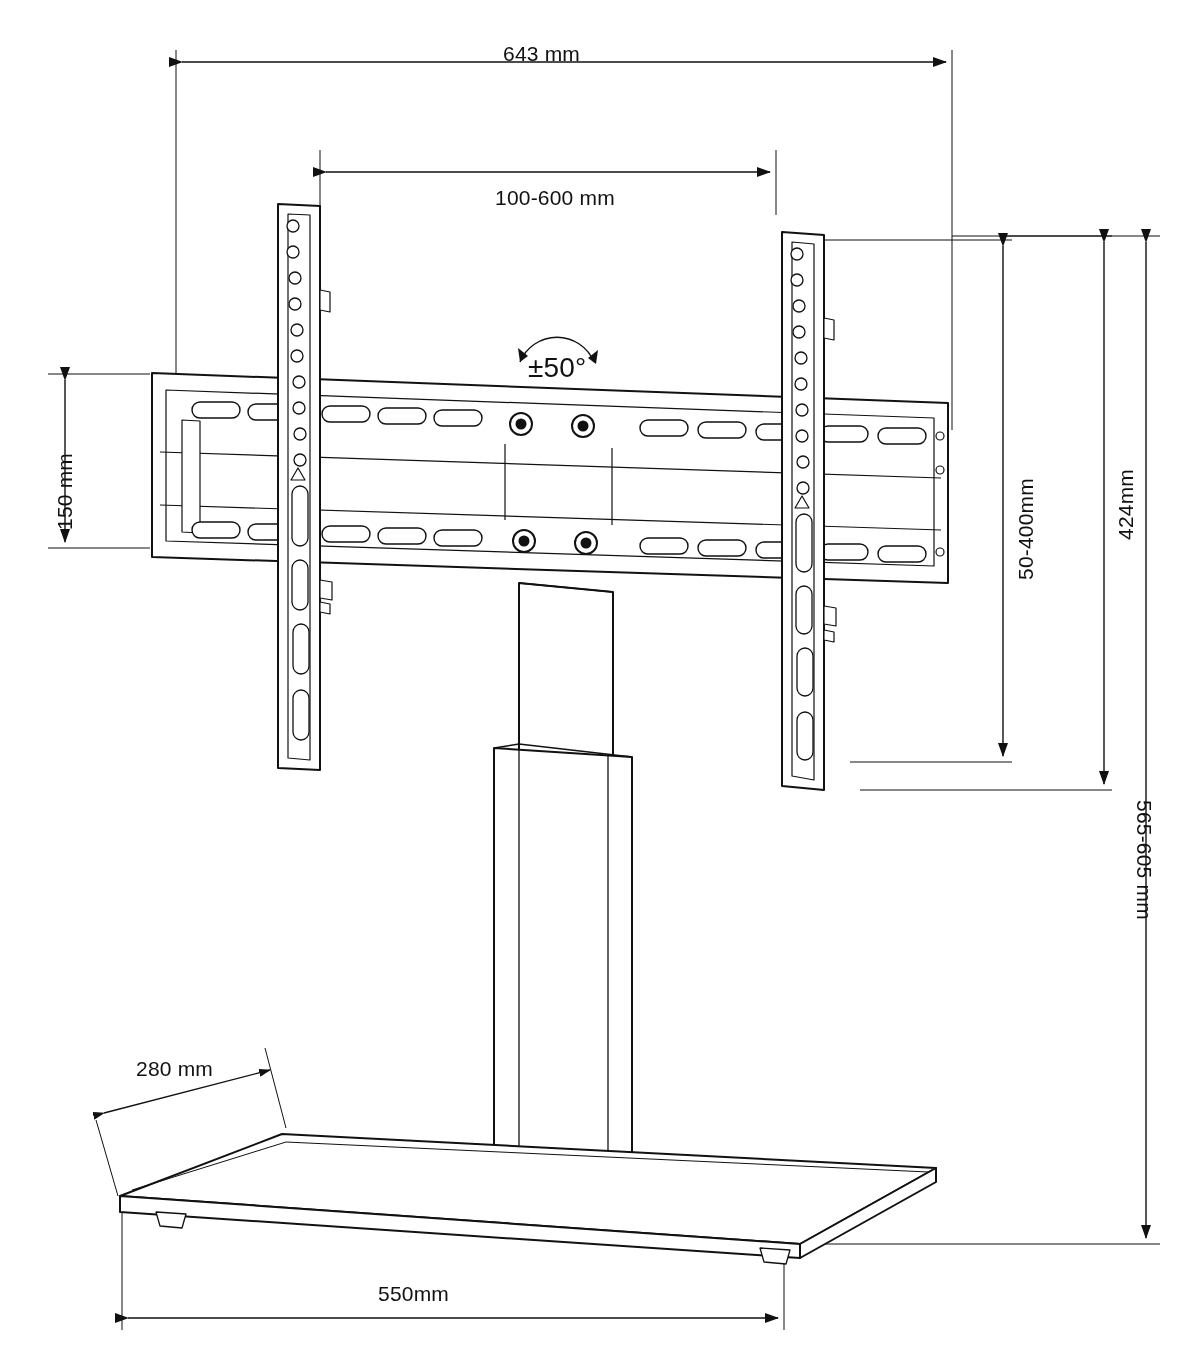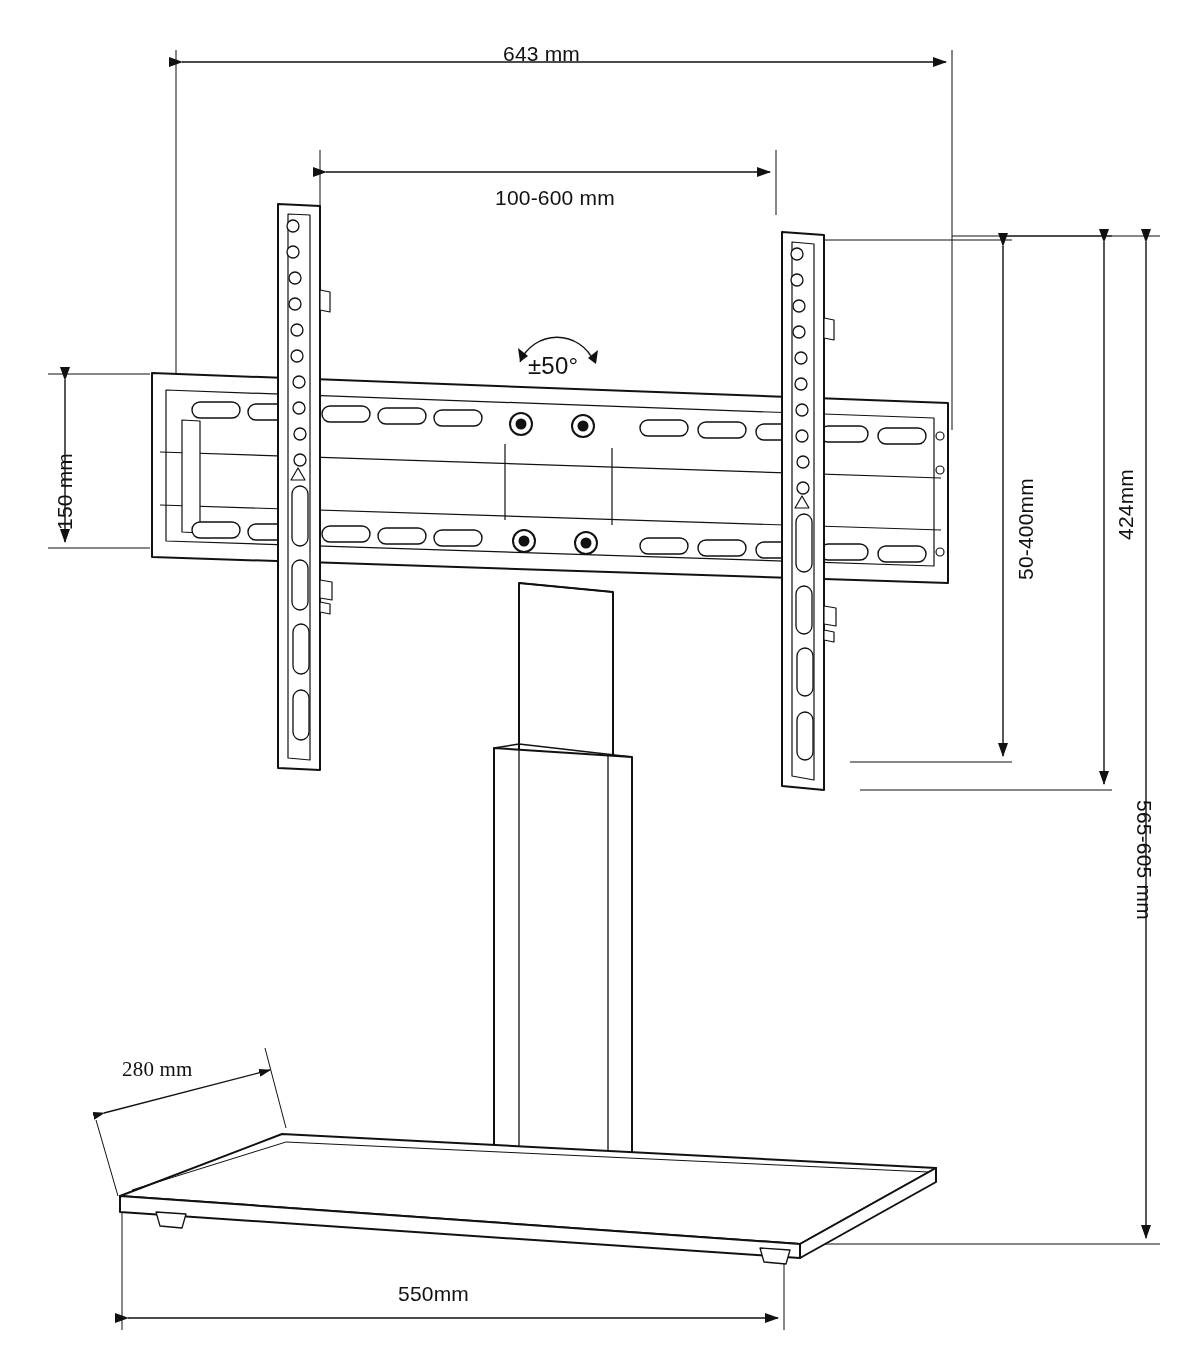--- a/index.html
+++ b/index.html
@@ -187,22 +187,22 @@
       <path d="M156,1212 L186,1214 L182,1228 L160,1226 Z" fill="#fff" stroke-width="1.3"></path>
       <path d="M760,1248 L790,1250 L786,1264 L764,1262 Z" fill="#fff" stroke-width="1.3"></path>
     </g>
   </svg>
 
   <div class="dimlabel" style="left:503px;top:42px;">643 mm</div>
   <div class="dimlabel" style="left:495px;top:142px;margin-top:44px;">100-600 mm</div>
 
   <div class="dimlabel rot90" style="left:53px;top:530px;">150 mm</div>
 
-  <div class="dimlabel" style="left:528px;top:352px;font-size:24px;">±50°</div>
+  <div class="dimlabel" style="left:528px;top:352px;font-size:28px;">±50°</div>
 
   <div class="dimlabel rot90" style="left:1014px;top:580px;">50-400mm</div>
   <div class="dimlabel rot90" style="left:1114px;top:540px;">424mm</div>
   <div class="dimlabel rot90b" style="left:1156px;top:800px;">565-605 mm</div>
 
-  <div class="dimlabel" style="left:122px;top:1057px;font-family:Liberation Serif, serif;">280 mm</div>
-  <div class="dimlabel" style="left:398px;top:1282px;text-align:right;">550mm</div>
+  <div class="dimlabel" style="left:136px;top:1057px;">280 mm</div>
+  <div class="dimlabel" style="left:378px;top:1282px;text-align:right;">550mm</div>
 
 </div>
 
 </body></html>

